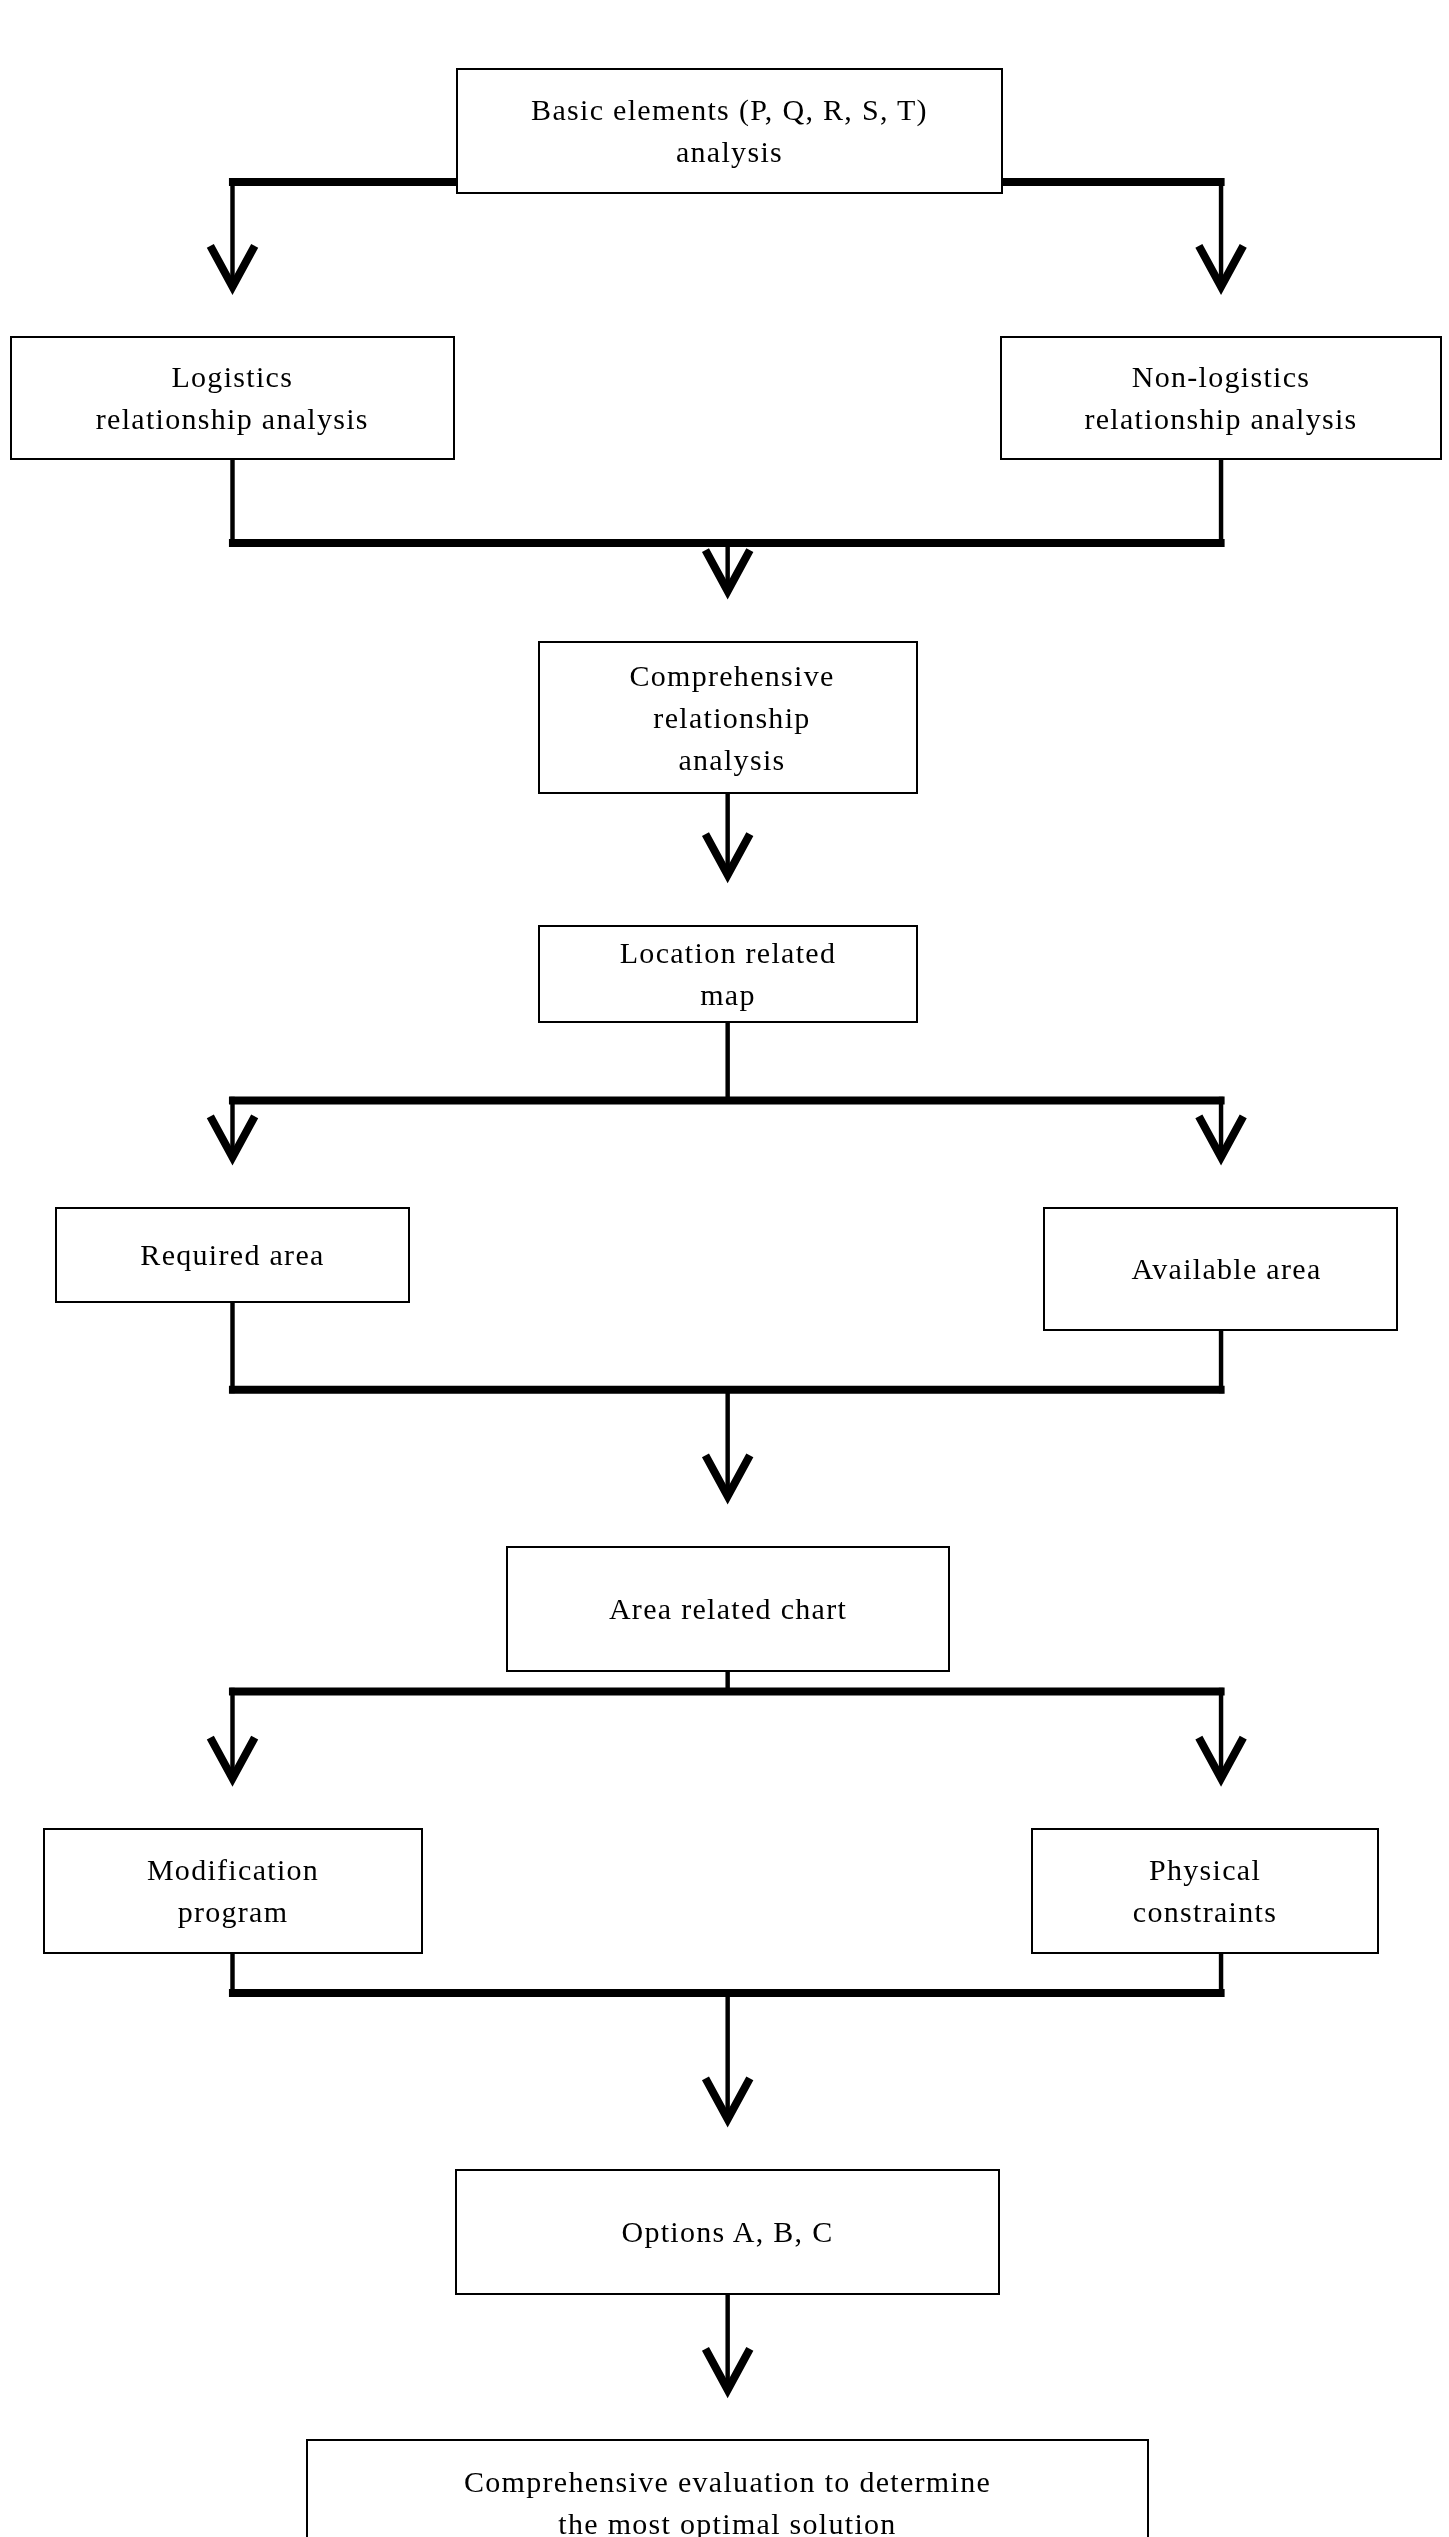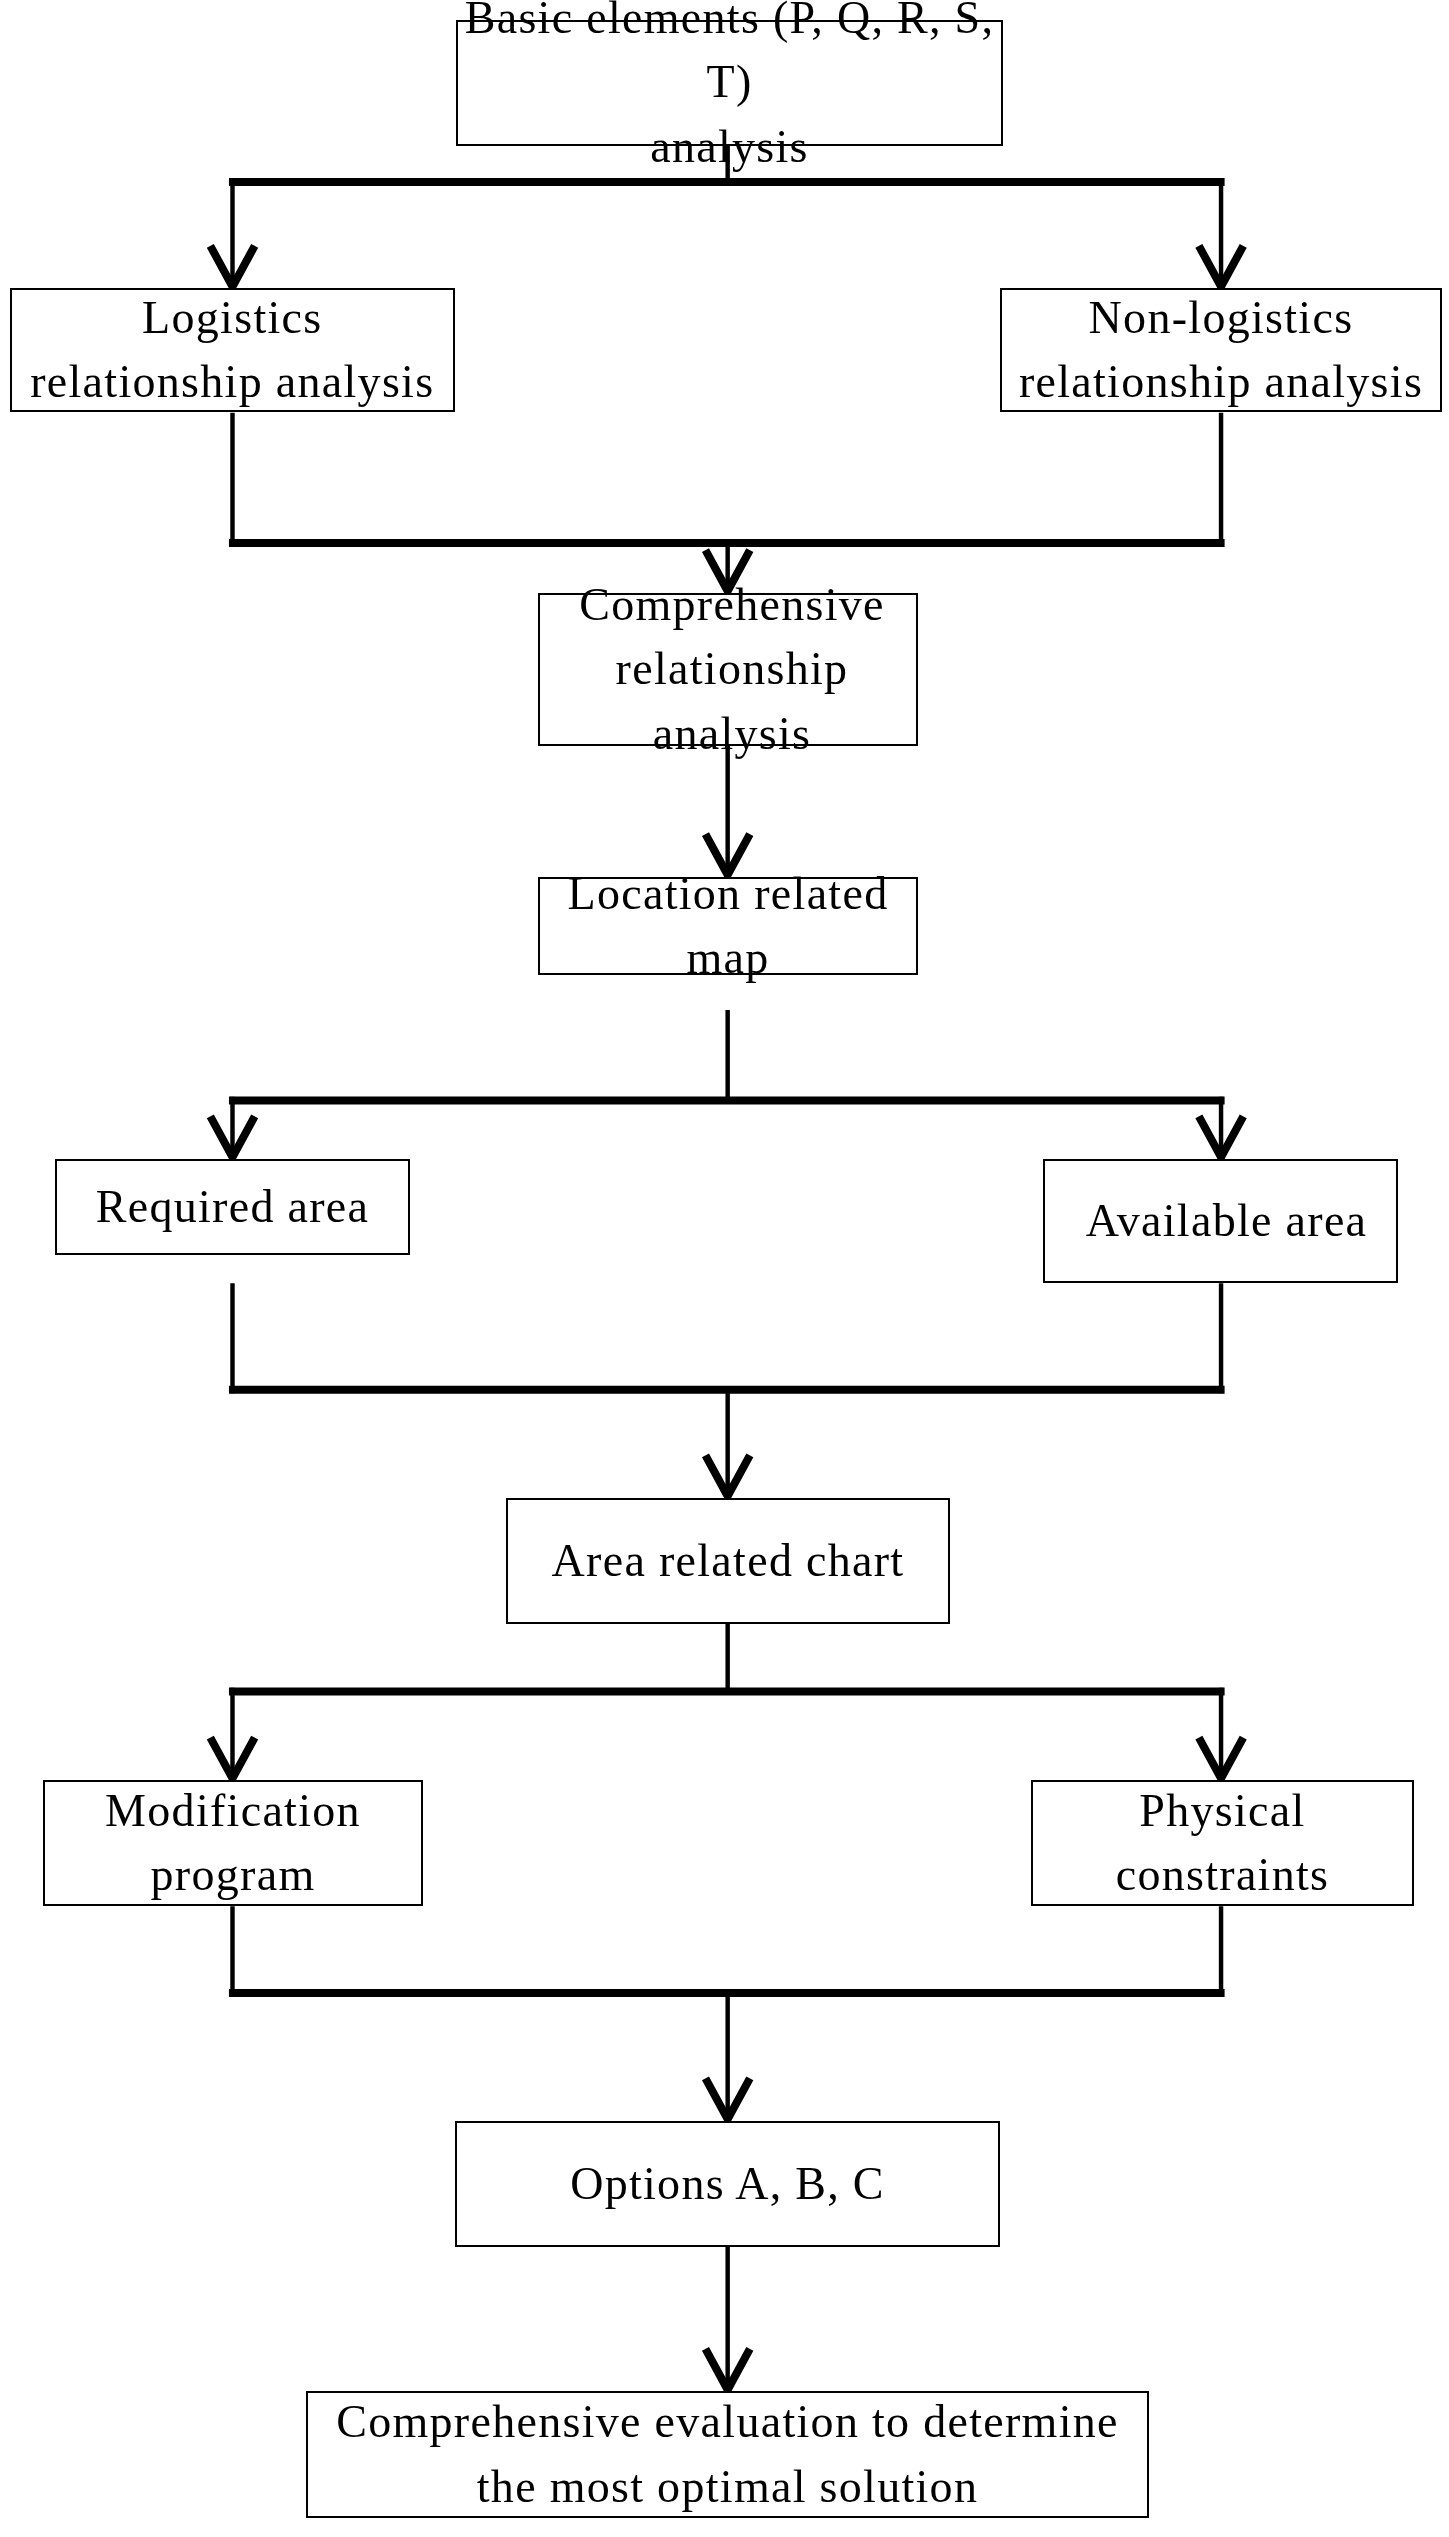--- a/index.html
+++ b/index.html
@@ -26,24 +26,25 @@
   .node {
     position: absolute;
     box-sizing: border-box;
     border: 2.7px solid #000000;
     background: #ffffff;
     display: flex;
     align-items: center;
     justify-content: center;
     text-align: center;
     white-space: pre-line;
-    font-size: 46px;
+    font-size: 30px;
     letter-spacing: 1.3px;
     line-height: 1.4;
     color: #000000;
+    margin-top: 48px;
   }
 </style>
 </head>
 <body>
 
 <div id="stage">
 
   <svg id="connectors" viewBox="0 0 1634 2860" xmlns="http://www.w3.org/2000/svg">
 
     <path d="M258 205 H1380
@@ -99,21 +100,21 @@
 
   <div class="node" style="left:55px; top:1159px; width:355px; height:96px;">Required area</div>
 
   <div class="node" style="left:1043px; top:1159px; width:355px; height:124px;padding-left:12px;">Available area</div>
 
   <div class="node" style="left:506px; top:1498px; width:444px; height:126px;">Area related chart</div>
 
   <div class="node" style="left:43px; top:1780px; width:380px; height:126px;">Modification
 program</div>
 
-  <div class="node" style="left:1031px; top:1780px; width:383px; height:126px;">Physical
+  <div class="node" style="left:1031px; top:1780px; width:348px; height:126px;">Physical
 constraints</div>
 
   <div class="node" style="left:455px; top:2121px; width:545px; height:126px;">Options A, B, C</div>
 
   <div class="node" style="left:306px; top:2391px; width:843px; height:127px;">Comprehensive evaluation to determine
 the most optimal solution</div>
 
 </div>
 
 

